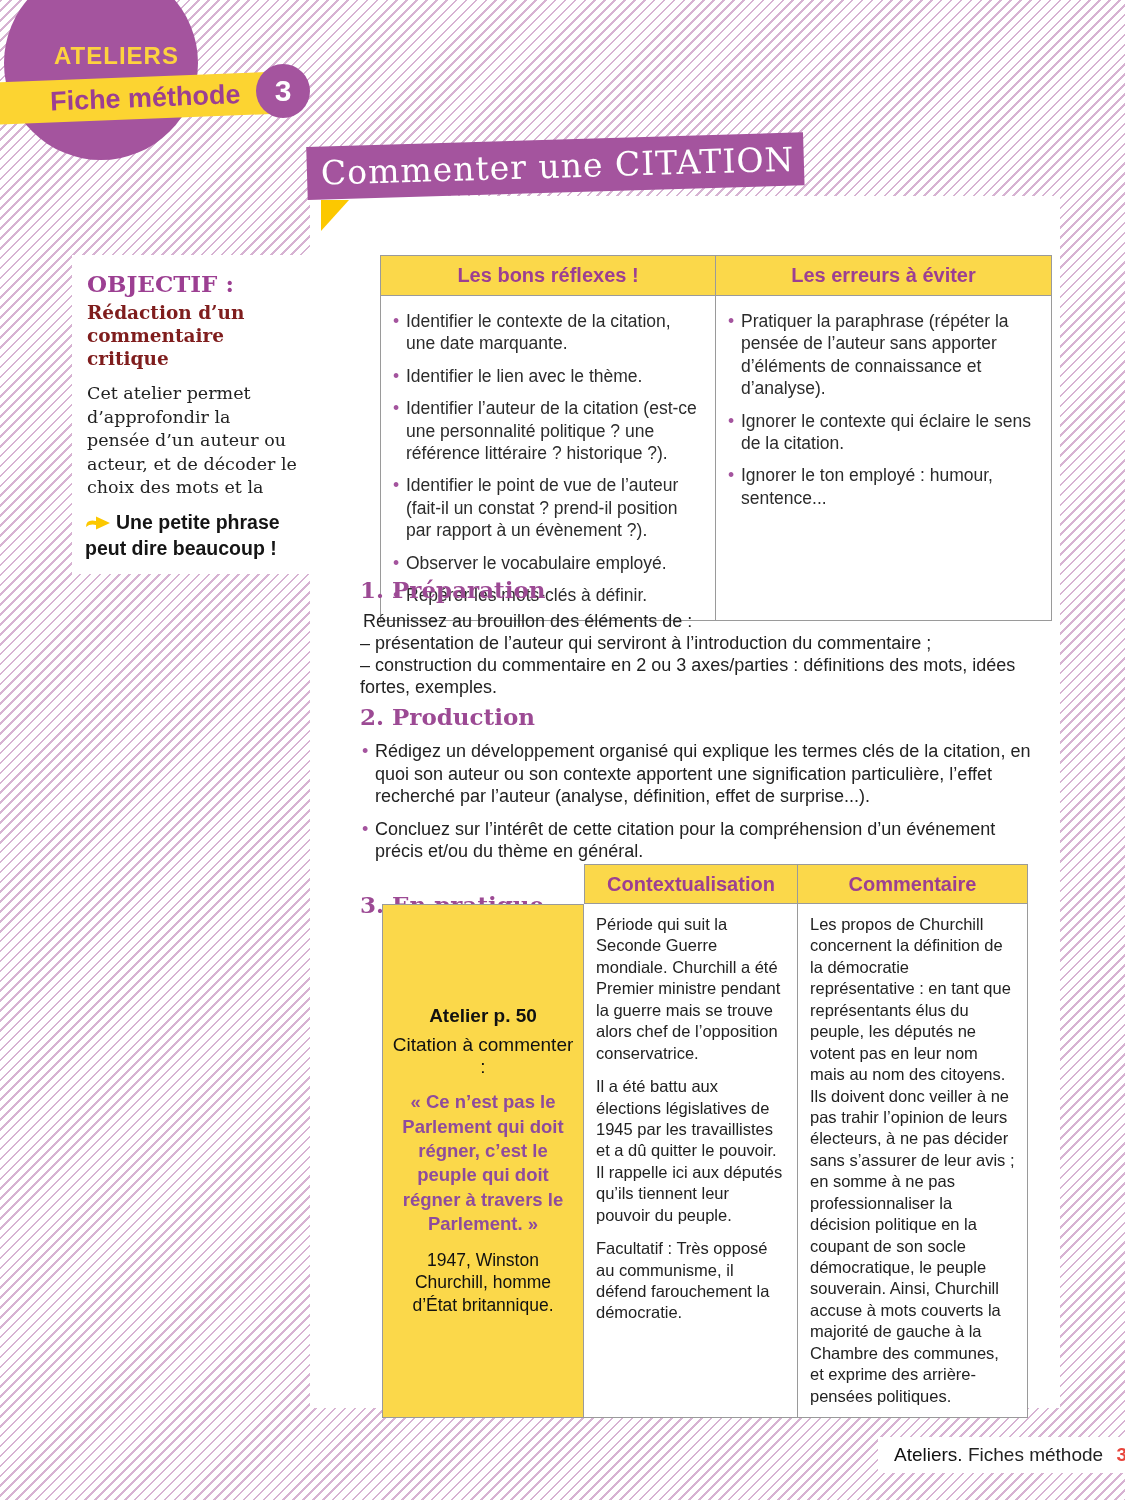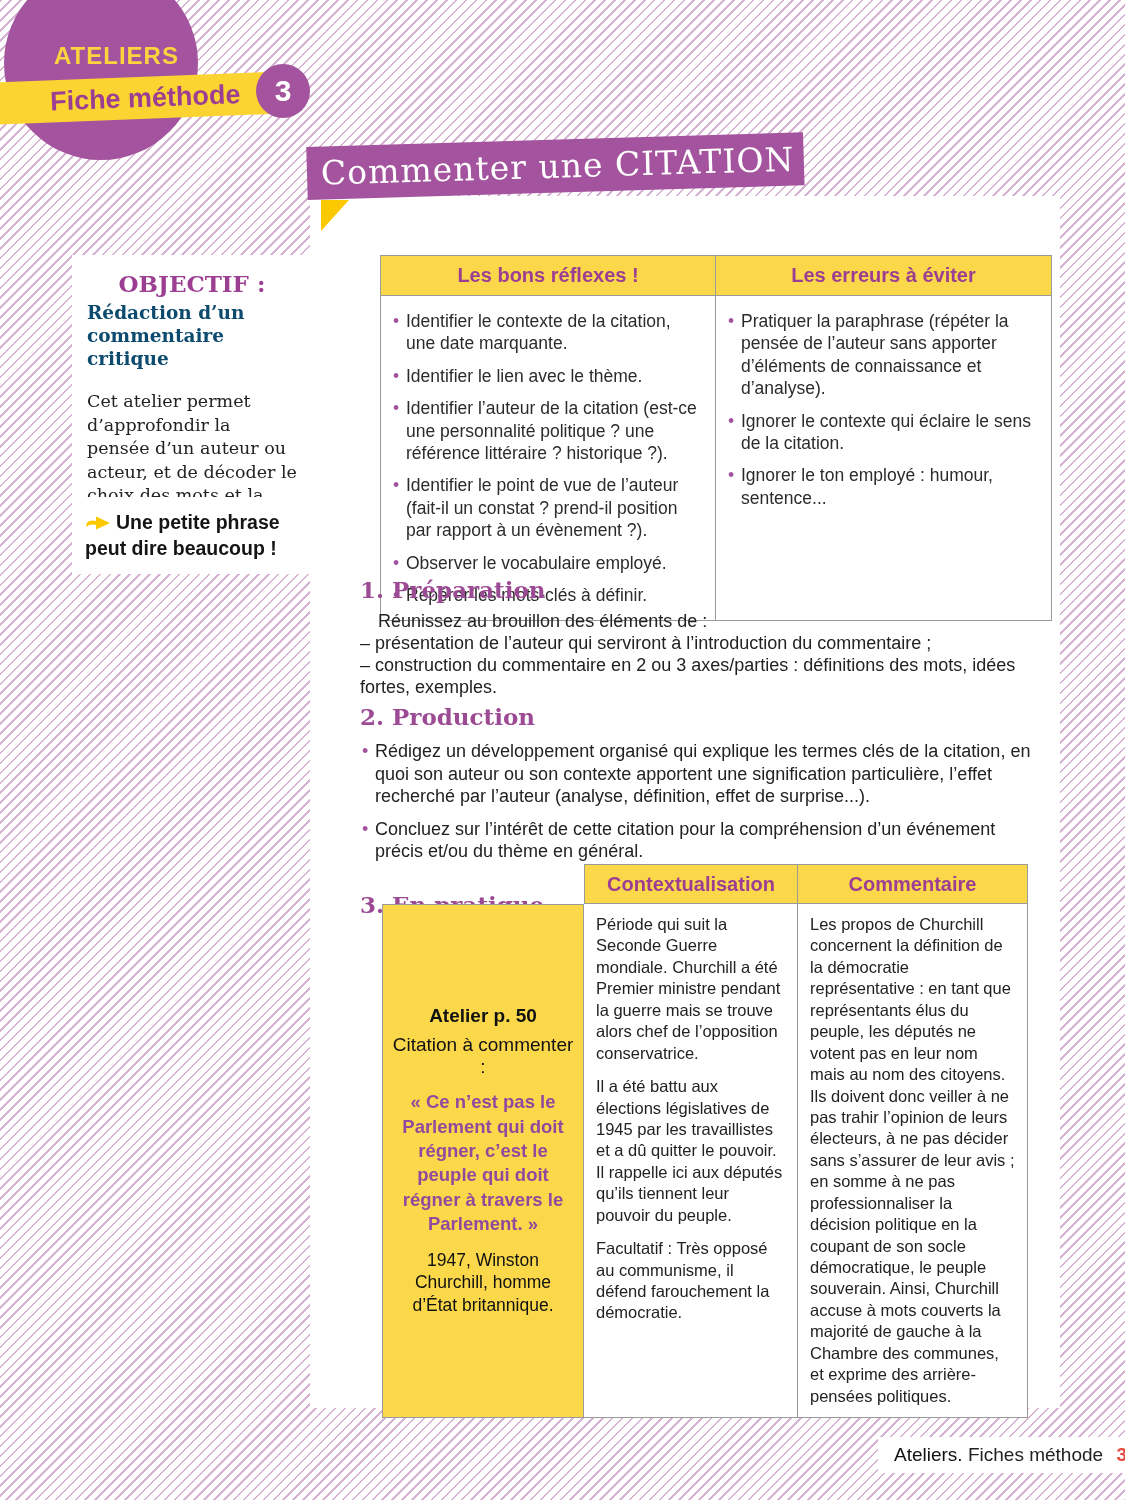--- a/index.html
+++ b/index.html
@@ -19,42 +19,42 @@
     display:flex;align-items:center;justify-content:center;font:700 30px "Liberation Sans",sans-serif;z-index:3;}
 
   
   .title-banner{position:absolute;left:307px;top:147px;width:497px;height:53px;background:#a4549e;transform:rotate(-1.7deg);
     transform-origin:left center;display:flex;align-items:center;z-index:4;}
   .title-banner span{margin-left:14px;color:#ffffff;font:400 33px "DejaVu Serif",serif;letter-spacing:1px;white-space:nowrap;}
   .title-fold{position:absolute;left:321px;top:200px;width:28px;height:31px;background:#fcc800;clip-path:polygon(0 0,100% 0,0 100%);z-index:3;}
 
   
   .obj-box{position:absolute;left:72px;top:255px;width:240px;box-sizing:border-box;background:#fff;padding:15px 15px 16px;}
-  .obj-head{color:#9c3f92;font:700 23px "DejaVu Serif",serif;margin:0 0 4px;text-align:center;}
-  .obj-sub{color:#0c4a6e;font:700 18.5px/1.25 "DejaVu Serif",serif;margin:0 0 20px;}
+  .obj-head{color:#9c3f92;font:700 23px "DejaVu Serif",serif;margin:0 0 4px;}
+  .obj-sub{color:#7f1d1d;font:700 18.5px/1.25 "DejaVu Serif",serif;margin:0 0 12px;}
   .obj-text{color:#222;font:400 17.5px/1.34 "DejaVu Serif",serif;margin:0;}
   .tip-box{position:absolute;left:72px;top:497px;width:240px;box-sizing:border-box;background:#fff;padding:12px 13px;
     color:#151515;font:700 19.5px/1.35 "Liberation Sans",sans-serif;}
   .tip-box svg{vertical-align:-2px;margin-right:5px;}
 
   
   .reflex{position:absolute;left:380px;top:255px;width:672px;box-sizing:border-box;border:1px solid #9a9a9a;background:#fff;
     display:grid;grid-template-columns:1fr 1fr;}
   .rt-head{background:#fbd84a;border-bottom:1px solid #9a9a9a;color:#9c3f92;font:700 20px "Liberation Sans",sans-serif;
     text-align:center;padding:8px 0;}
   .rt-head.first,.rt-cell.first{border-right:1px solid #9a9a9a;}
   .rt-cell{padding:4px 14px 14px 10px;font:400 17.5px/1.28 "Liberation Sans",sans-serif;color:#2b2b2b;}
   ul.blist{list-style:none;margin:0;padding:0;}
   .blist li{position:relative;padding-left:15px;margin-top:10px;}
   .blist li::before{content:"•";position:absolute;left:2px;top:0;color:#a4549e;}
 
   
   .sec-h{color:#9c4a94;font:700 23px "DejaVu Serif",serif;margin:0;}
   .block-prep{position:absolute;left:360px;top:576px;width:678px;}
-  .body-p{font:400 18px/1.23 "Liberation Sans",sans-serif;color:#222;margin:7px 18px 0;}
+  .body-p{font:400 18px/1.23 "Liberation Sans",sans-serif;color:#222;margin:7px 3px 0;}
   .body-p.tight{margin:0;}
   .block-prod{position:absolute;left:360px;top:703px;width:678px;}
   .prod-list{font:400 18px/1.25 "Liberation Sans",sans-serif;color:#222;margin-top:2px;}
   .h-pratique{position:absolute;left:360px;top:891px;}
 
   
   .ptable{position:absolute;left:360px;top:864px;width:568px;display:grid;grid-template-columns:202px 214px 230px;grid-template-rows:40px auto;padding-left:22px;}
   .pt-spacer{background:transparent;}
   .pt-head{background:#fbd84a;border:1px solid #9a9a9a;color:#9c3f92;font:700 20px "Liberation Sans",sans-serif;
     display:flex;align-items:center;justify-content:center;}

